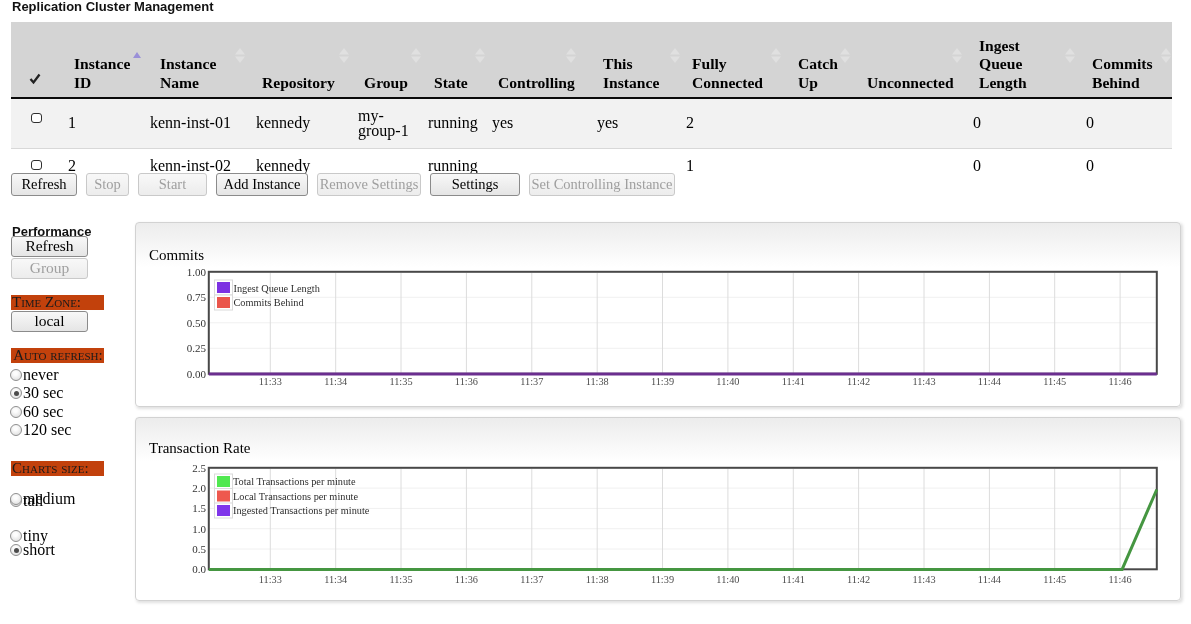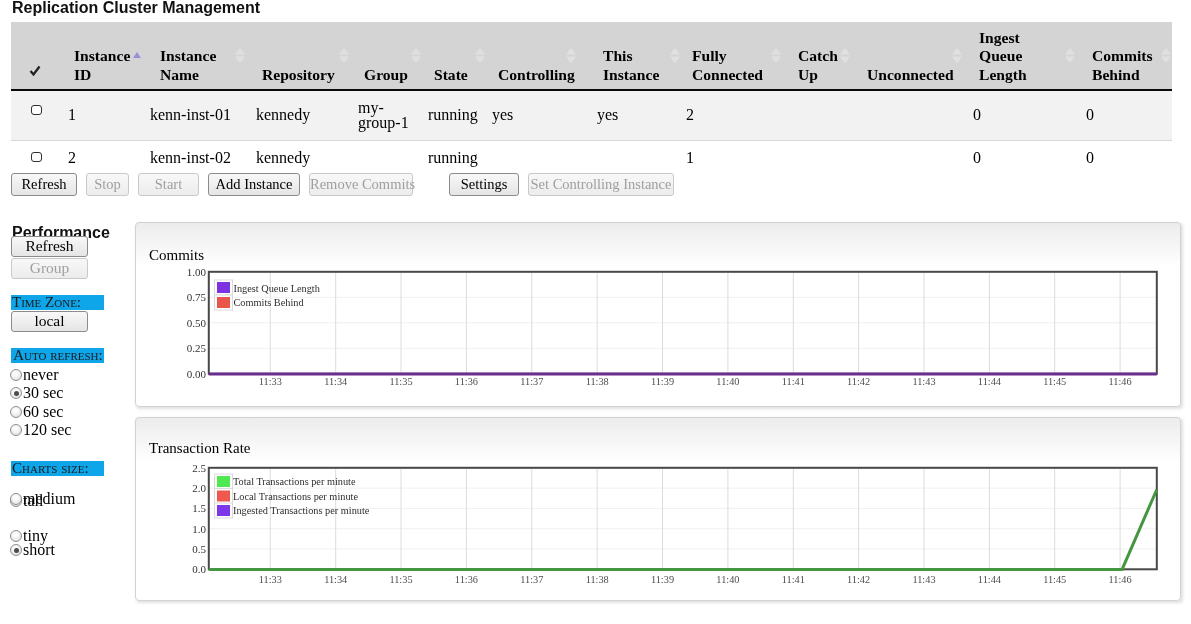--- a/index.html
+++ b/index.html
@@ -1,37 +1,37 @@
 <!DOCTYPE html>
 <html><head>
 <meta charset="utf-8">
 <style>
   html,body{margin:0;padding:0;background:#fff;}
   body{width:1191px;height:624px;position:relative;font-family:"Liberation Serif",serif;overflow:hidden;}
-  .h1{position:absolute;left:12px;top:-1px;font-family:"Liberation Sans",sans-serif;font-weight:bold;font-size:16px;color:#111;}
+  .h1{position:absolute;left:12px;top:-1px;font-family:"Liberation Sans",sans-serif;font-weight:bold;font-size:13px;color:#111;}
   table.main{position:absolute;left:11px;top:22px;width:1161px;table-layout:fixed;border-collapse:collapse;font-size:16px;}
-  table.main th{background:#d4d4d4;font-weight:bold;font-size:15.6px;text-align:left;vertical-align:bottom;padding:7px 2px 5px 8px;line-height:18.4px;position:relative;}
+  table.main th{background:#d4d4d4;font-weight:bold;font-size:15.6px;text-align:left;vertical-align:bottom;padding:15px 2px 5px 8px;line-height:18.4px;position:relative;}
   table.main td{padding:8.5px 2px 10px;vertical-align:middle;line-height:15px;}
   tr.hdr{border-bottom:2px solid #0a0a0a;}
   tr.r1{background:#f2f2f2;border-bottom:1px solid #d8d8d8;}
   .cbc{padding-left:2px !important;}
   tr.r1 .cb{transform:translate(-2px,-5px);}
   tr.r2 .cb{transform:translate(-2px,-1px);}
   tr.r2 td{padding-top:9.5px;}
   .chk{transform:translate(-4px,-3.5px);}
   .cb{display:inline-block;width:8.5px;height:8.5px;border:1.6px solid #2f2f2f;border-radius:3px;background:#fff;vertical-align:baseline;}
   .cbc{text-align:center !important;}
   .sort{position:absolute;width:12px;height:15px;}
   .upsel{position:absolute;}
   .btn{display:inline-block;box-sizing:border-box;font-family:"Liberation Serif",serif;text-align:center;border:1px solid #8b8b8b;border-radius:3px;background:linear-gradient(#f8f8f8,#e5e5e5);color:#000;}
   .btn.dis{border-color:#c9c9c9;color:#9f9f9f;background:linear-gradient(#f8f8f8,#ececec);}
   .toprow{font-size:0;}
   .toprow .btn{height:23.5px;font-size:14.5px;line-height:21px;margin-right:9px;vertical-align:top;}
   .sbtn{position:absolute;left:11px;width:77px;height:21px;font-size:15.5px;line-height:18px;}
-  .lbl{position:absolute;left:11px;width:92px;background:#0ea5e9;font-variant:small-caps;font-size:15px;line-height:15px;color:#1a1a1a;padding-left:1px;}
+  .lbl{position:absolute;left:11px;width:92px;background:#c2410c;font-variant:small-caps;font-size:15px;line-height:15px;color:#1a1a1a;padding-left:1px;}
   .rrow{position:absolute;left:10px;height:18px;font-size:16px;line-height:18px;white-space:nowrap;}
   .radio{display:inline-block;width:10px;height:10px;border:1px solid #8f8f8f;border-radius:50%;background:radial-gradient(circle at 45% 35%,#fdfdfd 20%,#dcdcdc 90%);vertical-align:-1px;margin-right:1px;position:relative;}
   .radio.sel::after{content:"";position:absolute;left:2.5px;top:2.5px;width:5px;height:5px;border-radius:50%;background:#4c4c4c;}
   .chartbox{position:absolute;left:135px;width:1044px;border:1px solid #d2d2d2;border-radius:4px;background:linear-gradient(#ececec,#ffffff 44px);box-shadow:1.5px 1.5px 3px rgba(0,0,0,0.12);}
   .ctitle{position:absolute;left:13px;font-size:15px;color:#000;}
 </style>
 </head>
 <body>
 <div class="h1">Replication Cluster Management</div>
 
@@ -122,24 +122,24 @@
         <td></td>
         <td>0</td>
         <td>0</td>
 </tr>
 </tbody>
   </table>
 
 <div class="toprow" style="position:absolute;left:11px;top:172.5px;white-space:nowrap;">
   <span class="btn" style="width:66px;">Refresh</span>
   <span class="btn dis" style="width:43px;">Stop</span>
-  <span class="btn dis" style="width:61px;">Start</span>
+  <span class="btn dis" style="width:69px;">Start</span>
   <span class="btn" style="width:92px;">Add Instance</span>
-  <span class="btn dis" style="width:104px;">Remove Commits</span>
-  <span class="btn" style="width:70px;margin-left:27px;">Settings</span>
+  <span class="btn dis" style="width:104px;">Remove Settings</span>
+  <span class="btn" style="width:90px;">Settings</span>
   <span class="btn dis" style="width:146px;">Set Controlling Instance</span>
 </div>
 
 <div class="h1" style="top:224px;">Performance</div>
 <span class="btn sbtn" style="top:236px;">Refresh</span>
 <span class="btn sbtn dis" style="top:258px;">Group</span>
 <div class="lbl" style="top:295px;">Time Zone:</div>
 <span class="btn sbtn" style="top:311px;">local</span>
 <div class="lbl" style="top:348px;text-align:center;">Auto refresh:</div>
 <div class="rrow" style="top:366px;"><span class="radio"></span>never</div>

